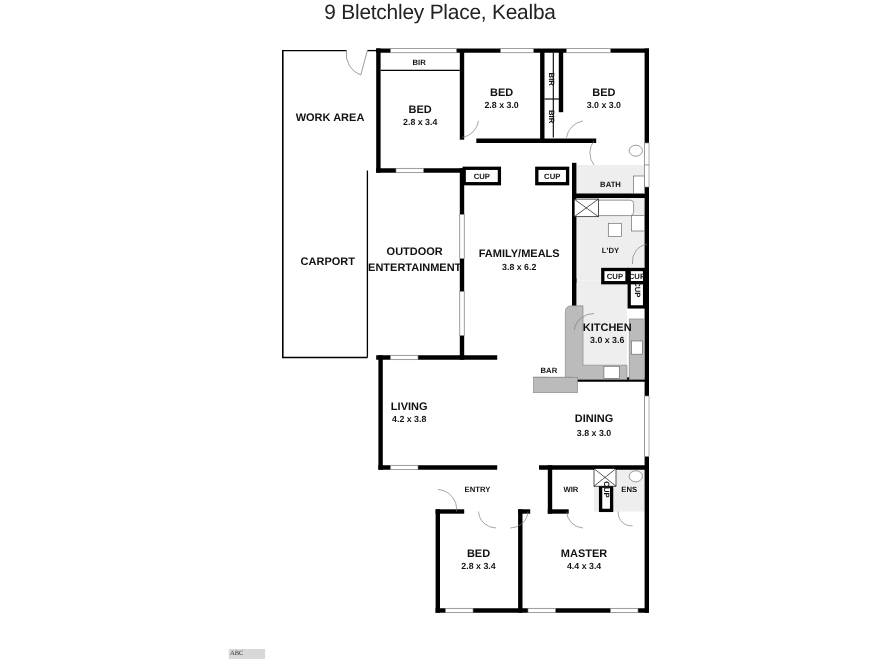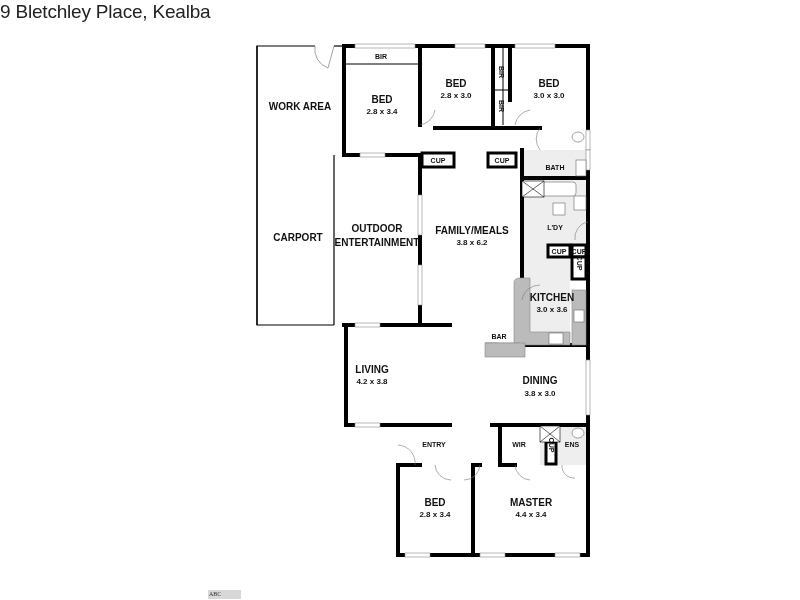--- a/index.html
+++ b/index.html
@@ -1,17 +1,17 @@
 <!DOCTYPE html>
 <html><head>
 <meta charset="utf-8">
 <style>
   html, body { margin:0; padding:0; background:#ffffff; }
   body { width:800px; height:600px; position:relative; overflow:hidden; font-family:"Liberation Sans", sans-serif; }
-  .title { position:absolute; left:0; top:0; width:800px; text-align:left; font-size:19px; color:#222; font-family:"Liberation Sans", sans-serif; letter-spacing:-0.2px; line-height:24px; }
+  .title { position:absolute; left:0; top:0; width:800px; text-align:center; font-size:19px; color:#222; font-family:"Liberation Sans", sans-serif; letter-spacing:-0.2px; line-height:24px; }
   svg { position:absolute; left:0; top:0; }
   .lbl { font-family:"Liberation Sans", sans-serif; font-weight:bold; fill:#111; text-anchor:middle; }
   .big { font-size:10px; }
   .dim { font-size:8px; font-weight:bold; }
   .small { font-size:7px; }
   .logo { position:absolute; left:208px; top:590px; width:32px; height:9px; background:#d8d8d8; font-size:6px; font-family:"Liberation Serif", serif; color:#333; line-height:9px; padding-left:1px; }
 </style>
 </head>
 <body>
 

